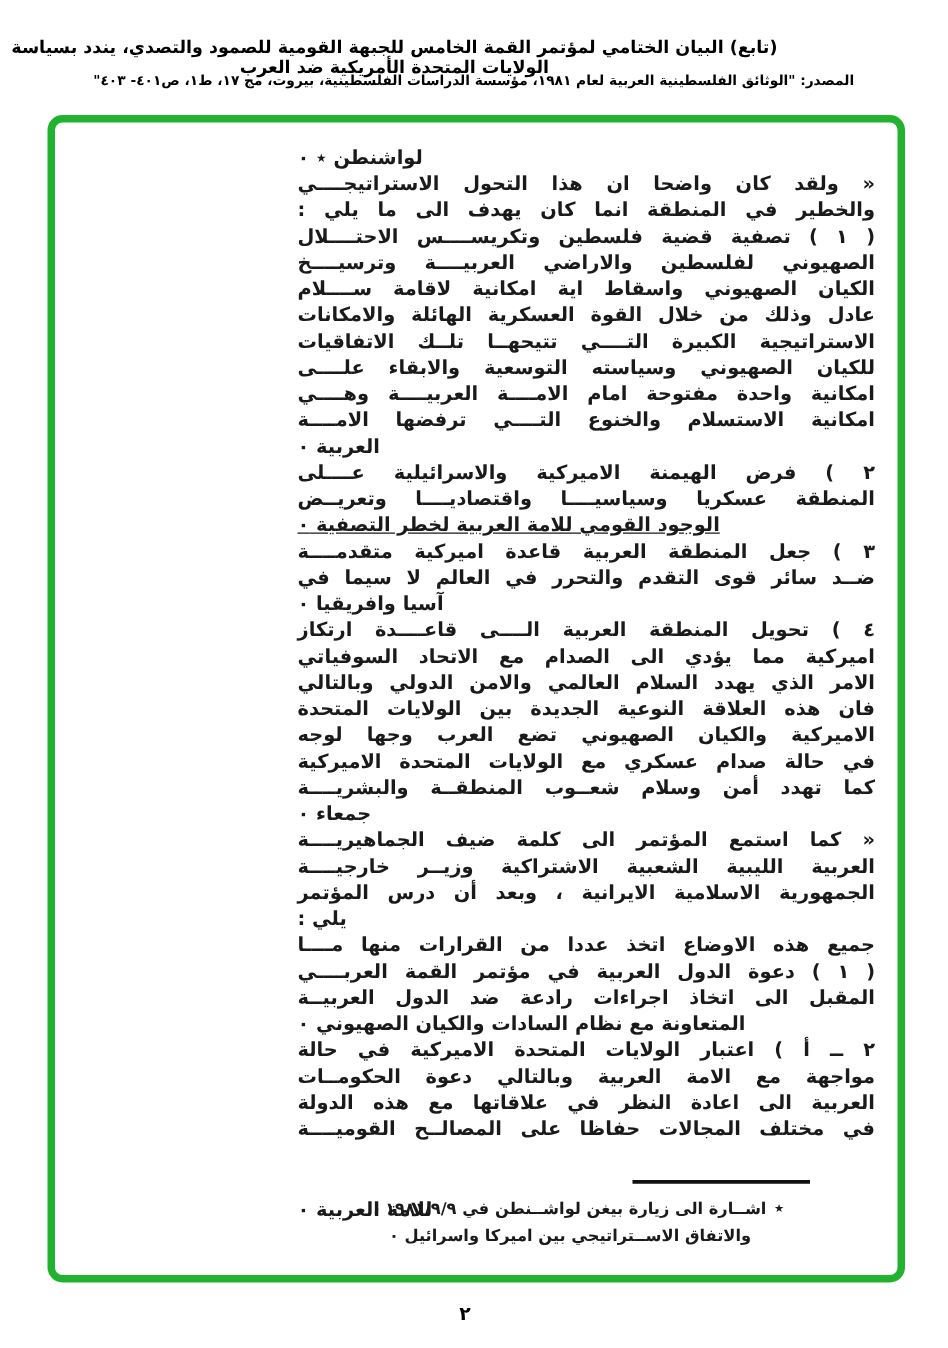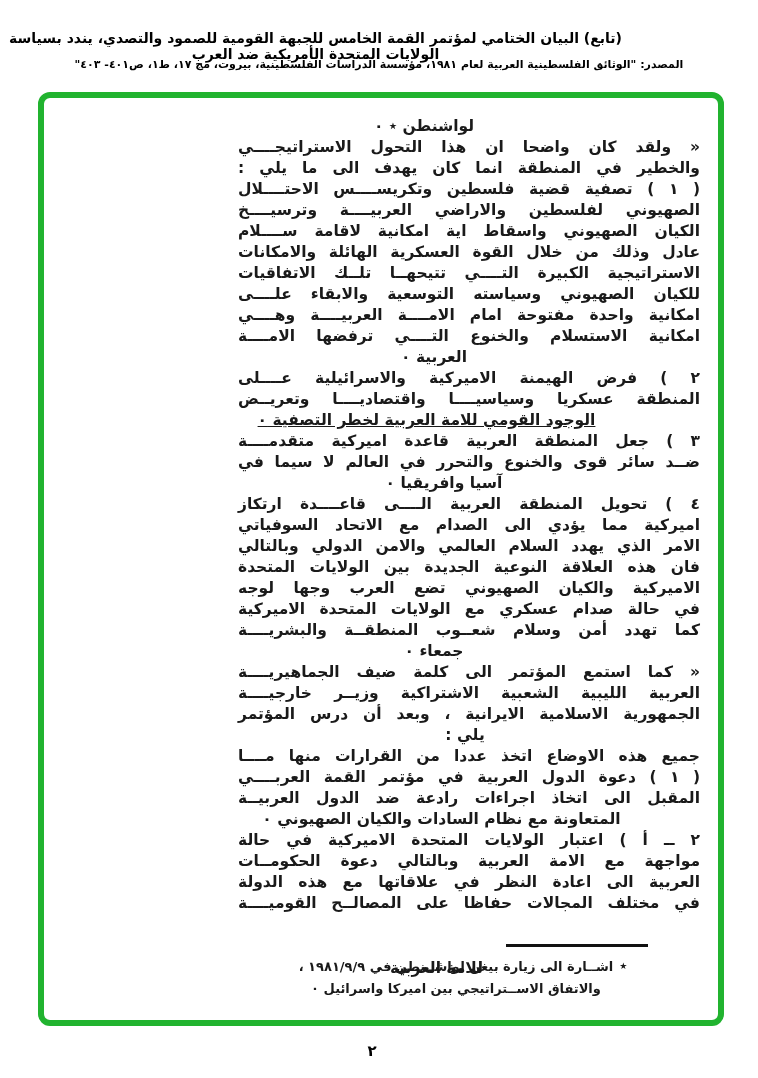--- a/index.html
+++ b/index.html
@@ -62,21 +62,21 @@
     line-height: 21px;
     color: #1a1a1a;
   }
 
   .line { min-height: 21px; }
   .line.full {
     text-align: justify;
     text-align-last: justify;
   }
   .line.short {
-    text-align: center;
+    text-align: left;
   }
 
   .footnote {
     position: absolute;
     top: 846px;
     right: 70px;
     width: 370px;
     direction: rtl;
     font-size: 13px;
     font-weight: bold;
@@ -130,21 +130,21 @@
         <div class="line full">عادل وذلك من خلال القوة العسكرية الهائلة والامكانات</div>
         <div class="line full">الاستراتيجية الكبيرة التــــي تتيحهــا تلــك الاتفاقيات</div>
         <div class="line full">للكيان الصهيوني وسياسته التوسعية والابقاء علــــى</div>
         <div class="line full">امكانية واحدة مفتوحة امام الامــــة العربيــــة وهــــي</div>
         <div class="line full">امكانية الاستسلام والخنوع التــــي ترفضها الامــــة</div>
         <div class="line short" style="padding-right: 70px;">العربية ٠</div>
         <div class="line full">٢ ) فرض الهيمنة الاميركية والاسرائيلية عــــلى</div>
         <div class="line full">المنطقة عسكريا وسياسيــــا واقتصاديــــا وتعريــض</div>
         <div class="line short" style="padding-right: 85px; text-decoration: underline;">الوجود القومي للامة العربية لخطر التصفية ٠</div>
         <div class="line full">٣ ) جعل المنطقة العربية قاعدة اميركية متقدمــــة</div>
-        <div class="line full">ضــد سائر قوى والخنوع والتحرر في العالم لا سيما في</div>
+        <div class="line full">ضــد سائر قوى التقدم والتحرر في العالم لا سيما في</div>
         <div class="line short" style="padding-right: 50px;">آسيا وافريقيا ٠</div>
         <div class="line full">٤ ) تحويل المنطقة العربية الــــى قاعــــدة ارتكاز</div>
         <div class="line full">اميركية مما يؤدي الى الصدام مع الاتحاد السوفياتي</div>
         <div class="line full">الامر الذي يهدد السلام العالمي والامن الدولي وبالتالي</div>
         <div class="line full">فان هذه العلاقة النوعية الجديدة بين الولايات المتحدة</div>
         <div class="line full">الاميركية والكيان الصهيوني تضع العرب وجها لوجه</div>
         <div class="line full">في حالة صدام عسكري مع الولايات المتحدة الاميركية</div>
         <div class="line full">كما تهدد أمن وسلام شعــوب المنطقــة والبشريــــة</div>
         <div class="line short" style="padding-right: 70px;">جمعاء ٠</div>
         <div class="line full">« كما استمع المؤتمر الى كلمة ضيف الجماهيريــــة</div>

